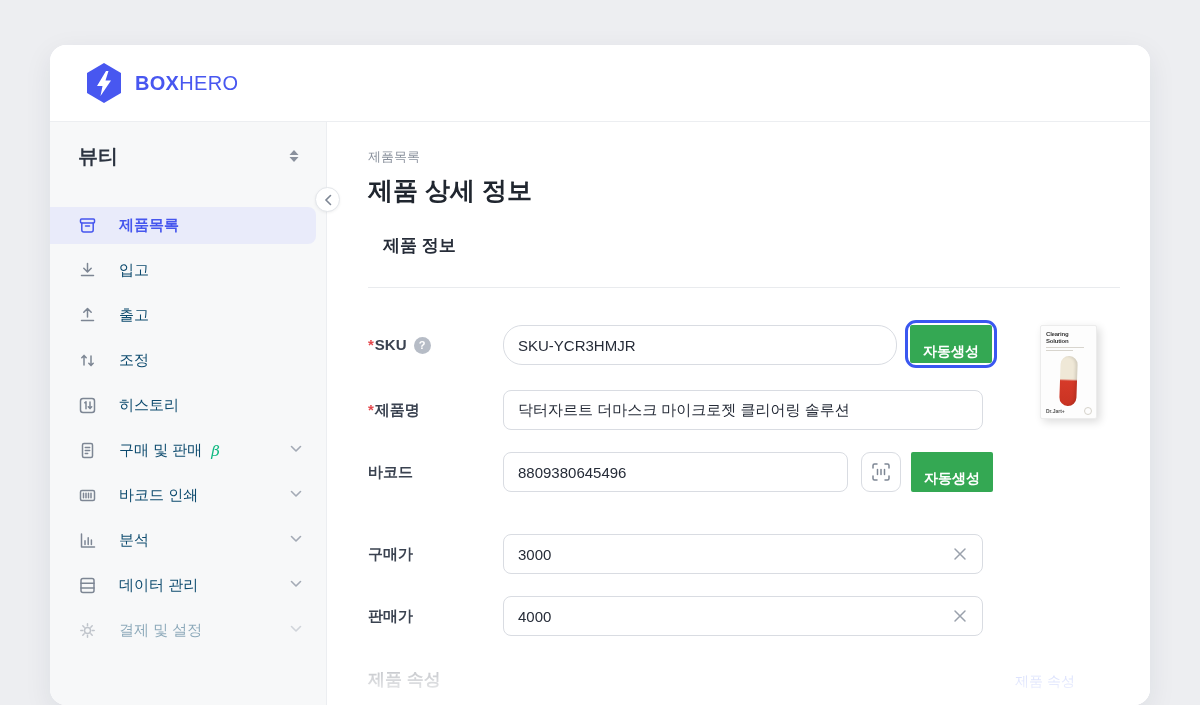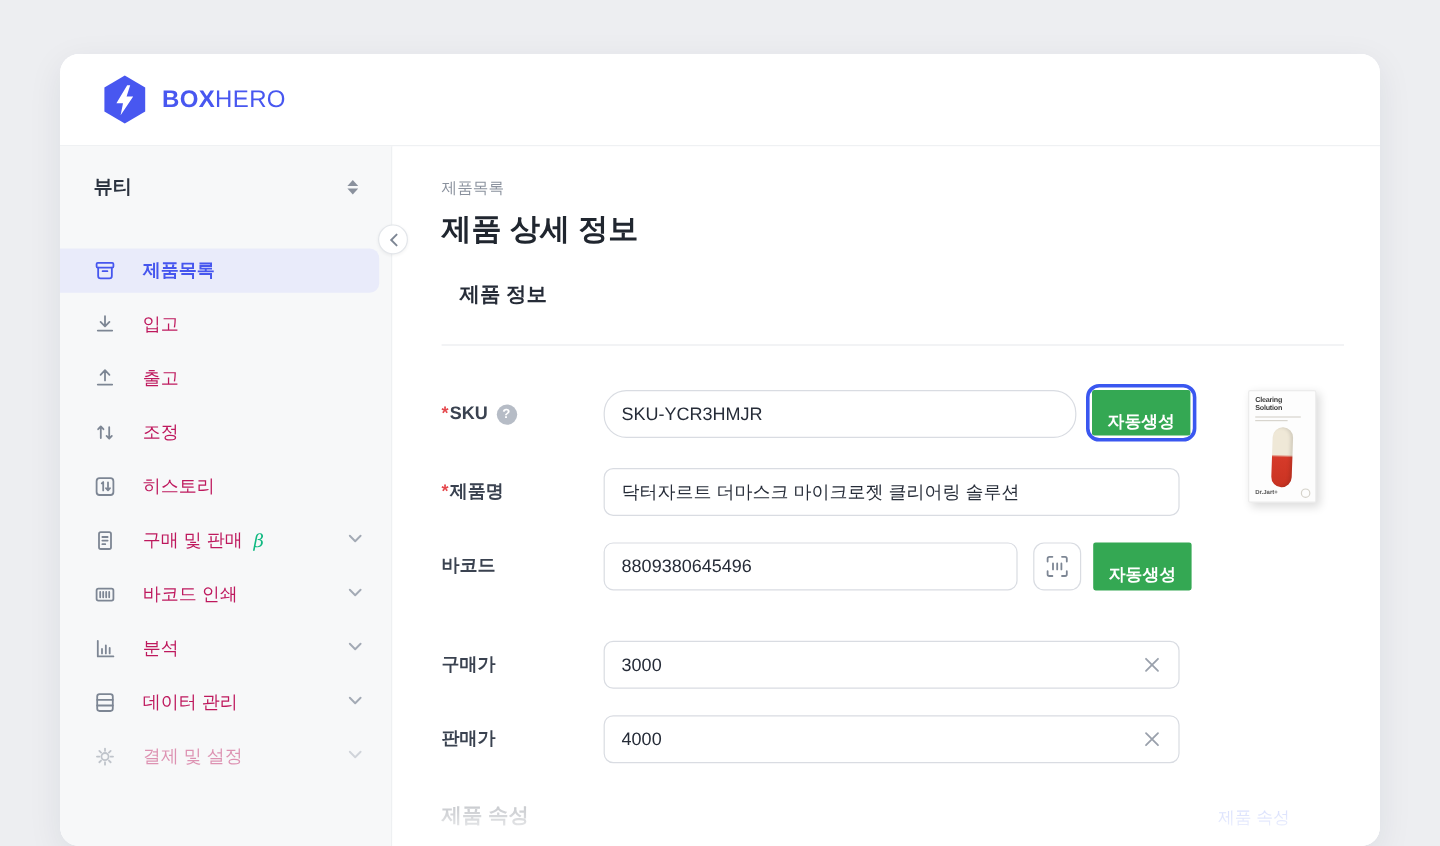--- a/index.html
+++ b/index.html
@@ -17,24 +17,24 @@
   .brand b { font-weight:800; }
   .brand span.light { font-weight:400; }
 
   
   .bodyrow { display:flex; height:583px; }
   .sidebar { width:277px; background:#f7f8f9; border-right:1px solid #eceef1; position:relative; flex:none; }
   .main { flex:1; position:relative; background:#fff; }
 
   
   .ws { display:flex; align-items:center; justify-content:space-between; padding:0 26px 0 28px; height:68px; }
-  .ws-label { font-size:16px; font-weight:700; color:#2b3340; }
+  .ws-label { font-size:20px; font-weight:700; color:#2b3340; }
   .menu { position:absolute; top:85px; left:0; right:0; }
   .mi { height:37px; margin-bottom:8px; display:flex; align-items:center; padding-left:28px; cursor:pointer; position:relative; }
-  .mi .lbl { margin-left:22px; font-size:15px; color:#be185d; }
+  .mi .lbl { margin-left:22px; font-size:15px; color:#0c4a6e; }
   .mi.sel { background:#e9ebfa; border-radius:0 8px 8px 0; margin-right:10px; }
   .mi.sel .lbl { color:#4656ee; font-weight:600; }
   .mi .beta { margin-left:9px; color:#10b981; font-size:15px; font-style:italic; font-family:"DejaVu Serif",serif; }
   .mi .chev { position:absolute; right:24px; top:13px; }
   .mi.muted { opacity:.45; }
 
   
   .collapse { position:absolute; left:265px; top:142px; width:25px; height:25px; border-radius:50%;
               background:#fff; border:1px solid #e3e6ea; box-shadow:0 1px 3px rgba(0,0,0,.06);
               display:flex; align-items:center; justify-content:center; z-index:5; cursor:pointer; }

